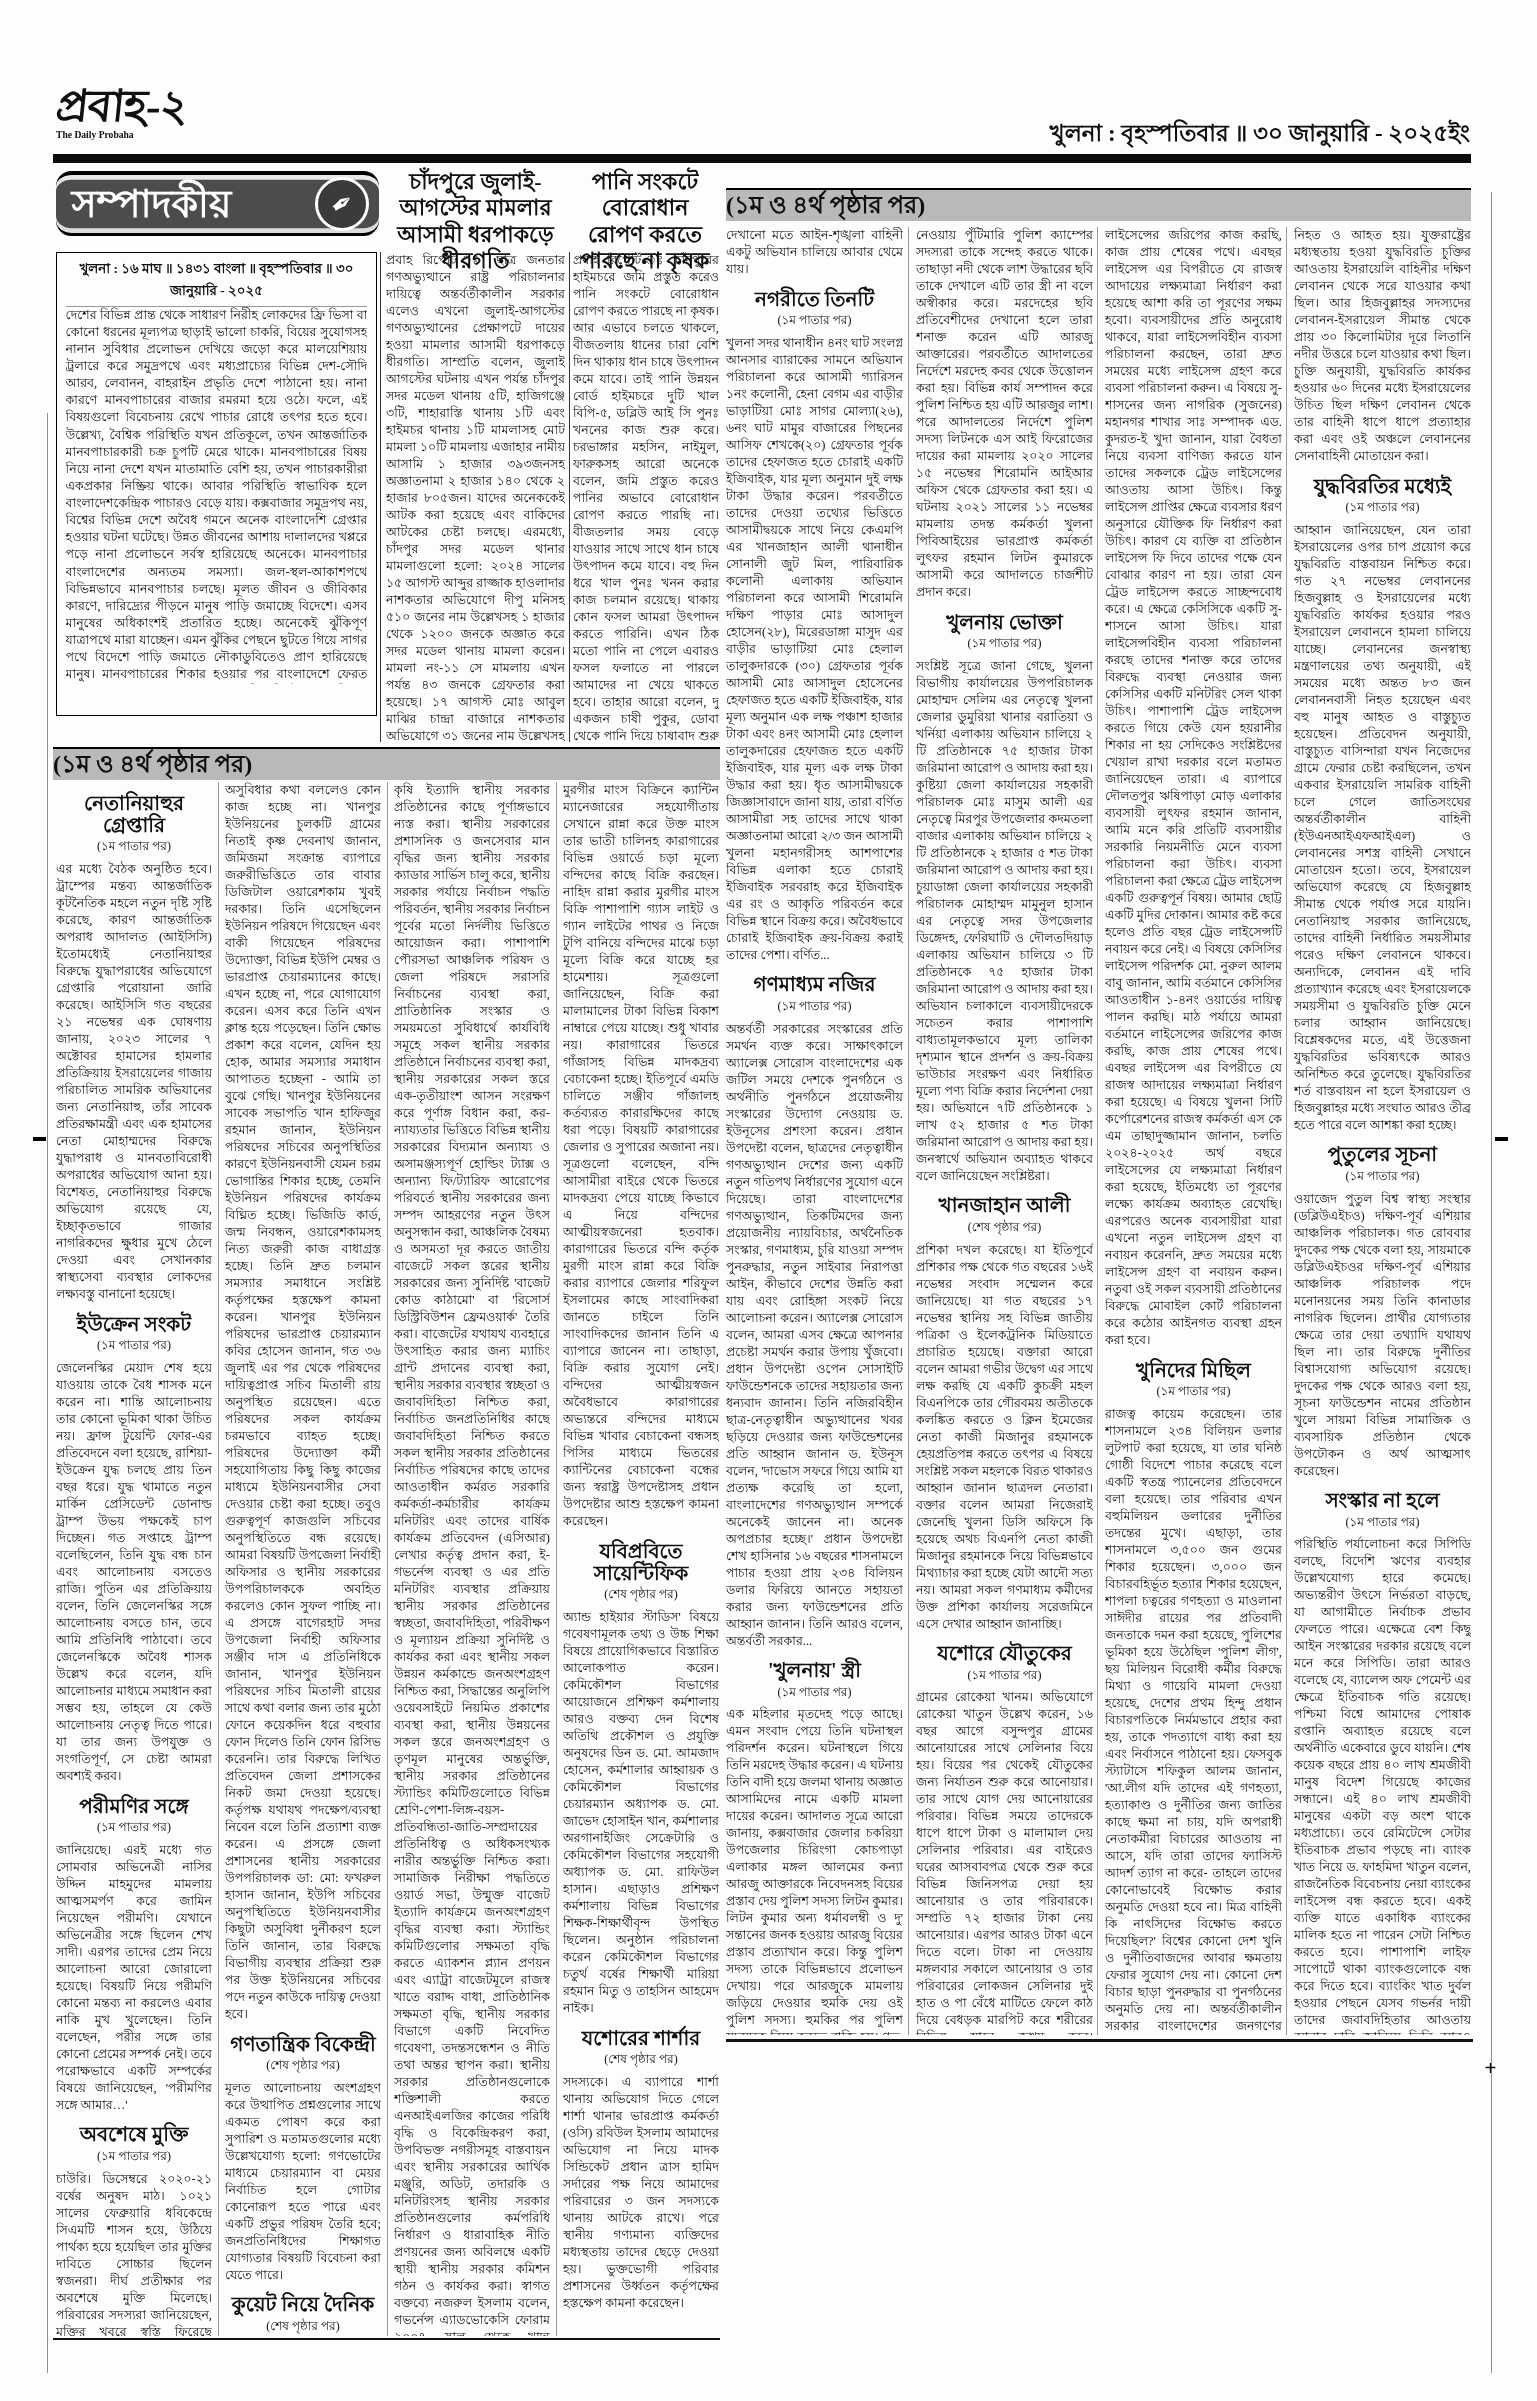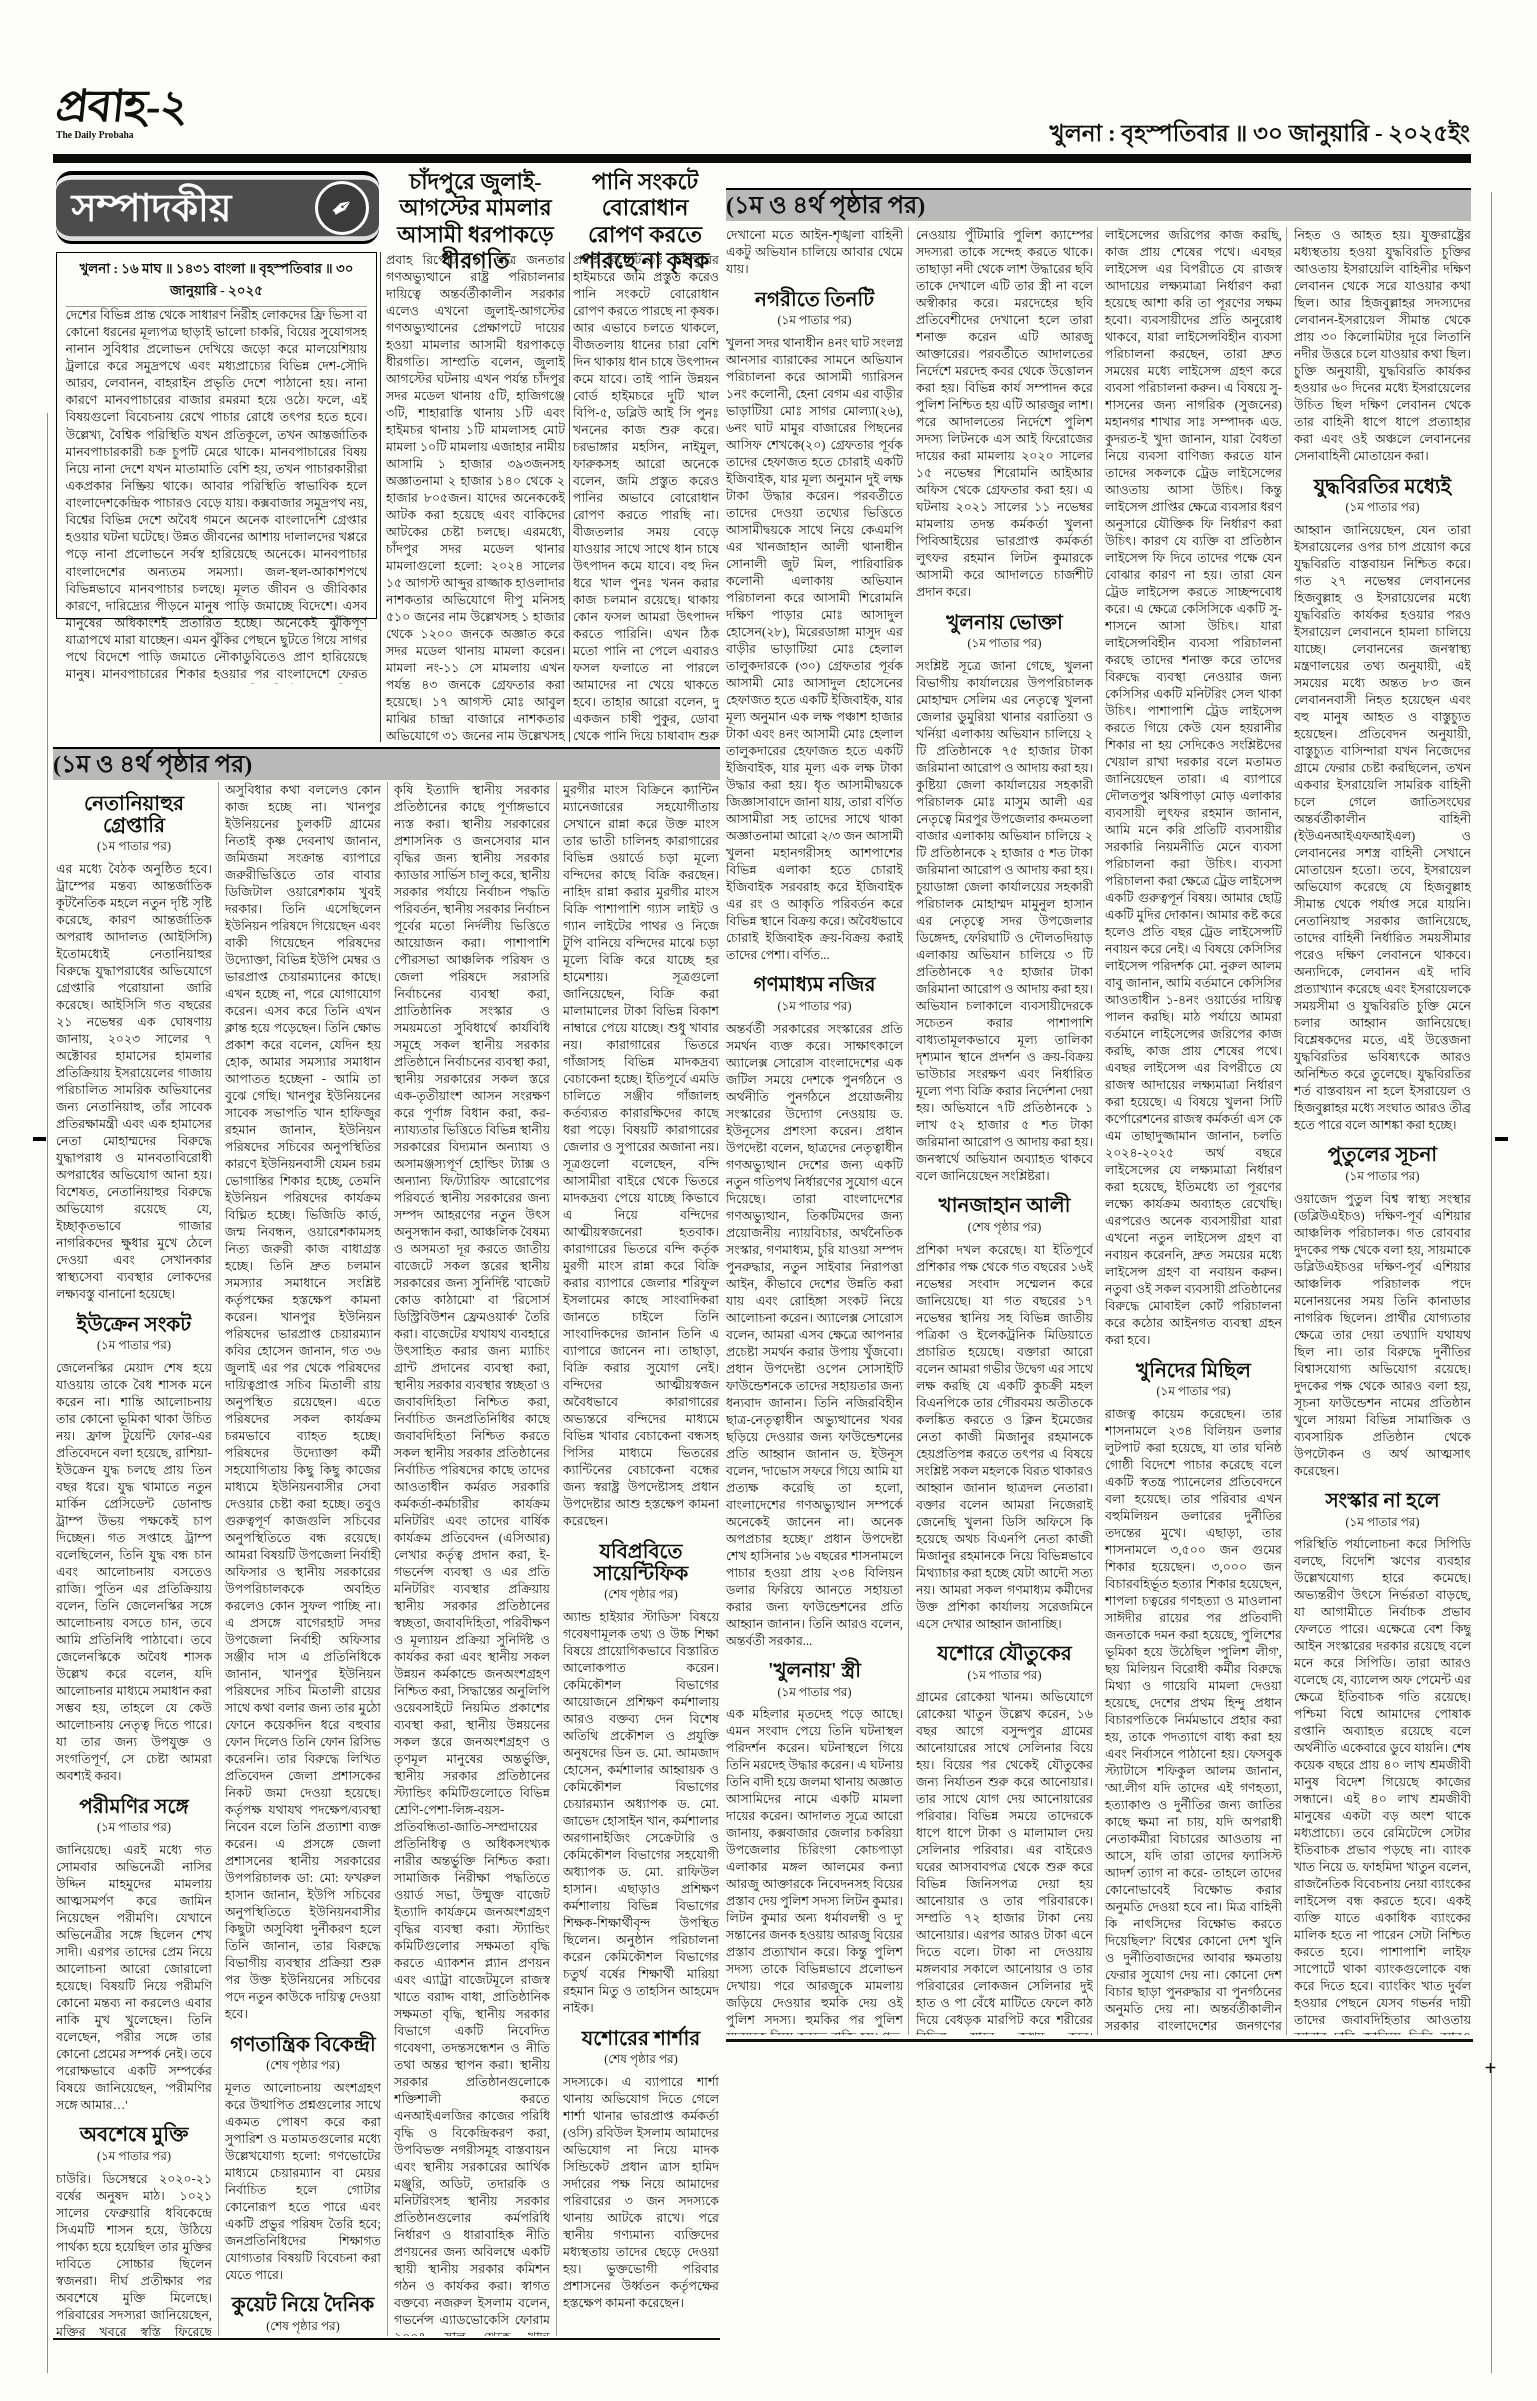--- a/index.html
+++ b/index.html
@@ -6,34 +6,34 @@
   #paper{position:relative;width:1537px;height:2402px;background:#fdfdfb;margin:0 auto;
          font-family:"Liberation Serif","DejaVu Sans",serif;color:#101010;overflow:hidden;}
   .abs{position:absolute;}
   
   #masthead-logo{left:56px;top:85px;width:202px;height:69px;}
   #logo-text{font-size:44px;font-weight:bold;letter-spacing:-1px;transform:skewX(-6deg);line-height:1;}
   #logo-sub{font-size:9.6px;font-weight:bold;margin-top:0;}
   #page-dateline{right:67px;top:115px;width:730px;text-align:right;font-size:23px;font-weight:bold;}
   #top-rule{left:53px;top:154px;width:1418px;height:8.6px;background:#0c0c0c;}
   
-  #editorial-header{left:56px;top:171px;width:323px;height:73px;background:#4c4c4c;border-radius:15.4px;
+  #editorial-header{left:56px;top:171px;width:323px;height:65px;background:#4c4c4c;border-radius:15.4px;
       border-top:4.8px solid #000;border-bottom:3.8px solid #000;display:flex;align-items:center;justify-content:space-between;
       padding:0 9.6px;box-sizing:border-box;box-shadow:inset 0 4.8px 0 #e9e9e9, inset 0 -4.8px 0 #dcdcdc;}
   #editorial-title{color:#fff;font-size:38px;font-weight:bold;line-height:1;padding-left:5.8px;}
   #pen-badge{width:54px;height:54px;border:3.8px solid #fff;border-radius:50%;background:#3b3b3b;
       display:flex;align-items:center;justify-content:center;box-sizing:border-box;}
   #pen-badge span{color:#fff;font-size:27px;transform:rotate(-35deg);}
   
   .top-art-h{top:169px;height:77px;text-align:center;font-weight:bold;}
   .top-art-h .l1,.top-art-h .l2{font-size:22px;line-height:1.2;}
   #art1-h{left:384px;width:183px;}
   #art2-h{left:571px;width:148px;}
   
-  #editorial-box{left:56px;top:252px;width:321px;height:367px;border:1.9px solid #000;box-sizing:border-box;padding:5.8px 8.6px;}
+  #editorial-box{left:56px;top:252px;width:321px;height:464px;border:1.9px solid #000;box-sizing:border-box;padding:5.8px 8.6px;}
   #editorial-dateline{text-align:center;font-size:13.4px;font-weight:bold;border-bottom:1px solid #999;padding-bottom:2.9px;}
   #editorial-headline{text-align:center;font-size:25px;font-weight:bold;line-height:1.15;margin:5.8px 0 5.8px;}
   #editorial-body{font-size:12.5px;line-height:1.37;text-align:justify;height:377px;overflow:hidden;}
   .top-col{top:252px;height:490px;overflow:hidden;}
   #art1-col{left:386px;width:179px;}
   #art2-col{left:573px;width:146px;}
   .vrule{width:1px;background:#333;}
   
   .cont-banner{height:31px;background:#b9b9b9;border-top:2.9px solid #000;
       font-size:24px;font-weight:bold;line-height:31px;}

